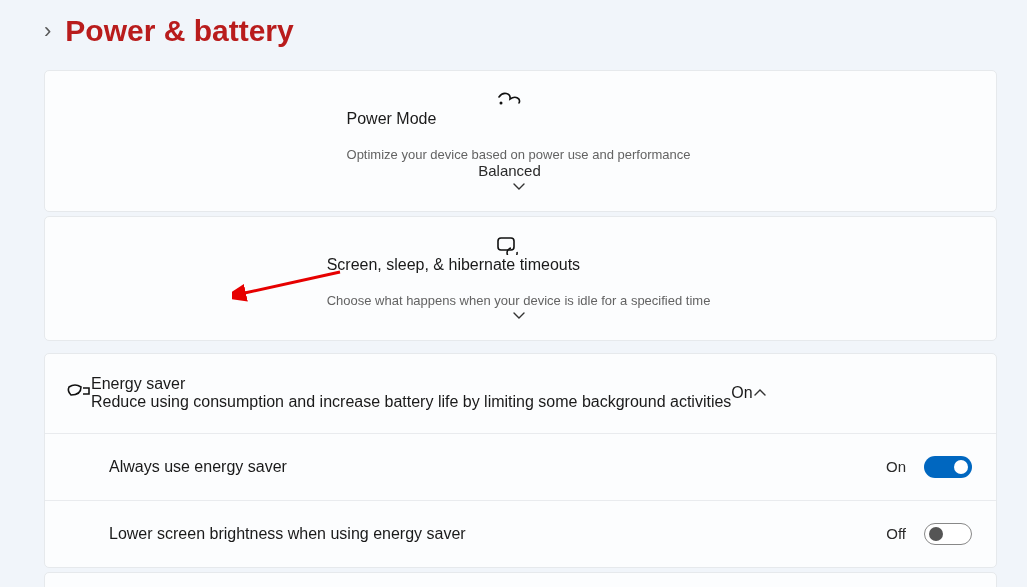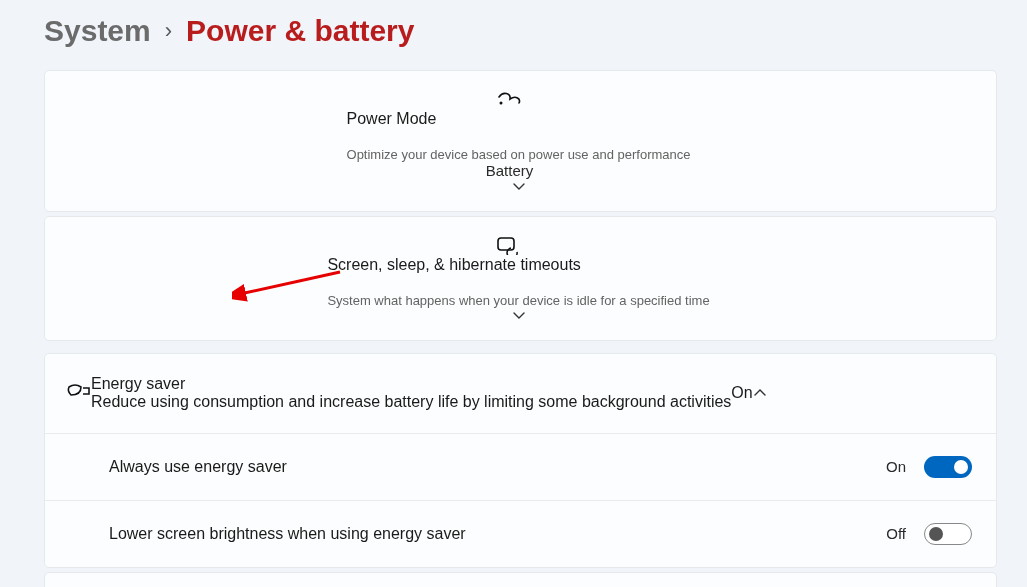--- a/index.html
+++ b/index.html
@@ -133,56 +133,55 @@
     top: 270px;
     pointer-events: none;
   }
 </style>
 </head>
 <body>
 
 <div class="page">
 
   <div class="breadcrumb">
-    <span class="breadcrumb-parent">System</span>
     <span class="breadcrumb-sep">›</span>
     <span class="breadcrumb-current">Power &amp; battery</span>
   </div>
 
   <div class="cards">
 
     <div class="card">
       <div class="icon-slot">
         <svg width="26" height="20" viewBox="0 0 26 20">
             <path d="M2 8 C6 2 14 4 13 10 C19 6 24 10 22 14" stroke="#111" stroke-width="1.6" fill="none" stroke-linecap="round"></path>
             <circle cx="4" cy="14" r="1.5" fill="#111"></circle>
           </svg>
       </div>
       <div class="text-slot">
         <div class="title">Power Mode</div>
         <div class="subtitle">Optimize your device based on power use and performance</div>
       </div>
-      <div class="value">Battery</div>
+      <div class="value">Balanced</div>
       <span class="chevron">
         <svg viewBox="0 0 14 14">
             <path d="M2 5 L7 10 L12 5" stroke="#333" stroke-width="1.4" fill="none" stroke-linecap="round"></path>
           </svg>
       </span>
     </div>
 
     <div class="card">
       <div class="icon-slot">
         <svg width="24" height="20" viewBox="0 0 24 20">
             <rect x="1" y="3" width="16" height="12" rx="3" stroke="#111" stroke-width="1.6" fill="none"></rect>
             <path d="M14 13 A5 5 0 1 0 20 17" stroke="#111" stroke-width="1.6" fill="none"></path>
           </svg>
       </div>
       <div class="text-slot">
         <div class="title">Screen, sleep, &amp; hibernate timeouts</div>
-        <div class="subtitle">System what happens when your device is idle for a specified time</div>
+        <div class="subtitle">Choose what happens when your device is idle for a specified time</div>
       </div>
       <span class="chevron">
         <svg viewBox="0 0 14 14">
             <path d="M2 5 L7 10 L12 5" stroke="#333" stroke-width="1.4" fill="none" stroke-linecap="round"></path>
           </svg>
       </span>
     </div>
 
     <div class="expanded-group mt8">
       <div class="expanded-header">

